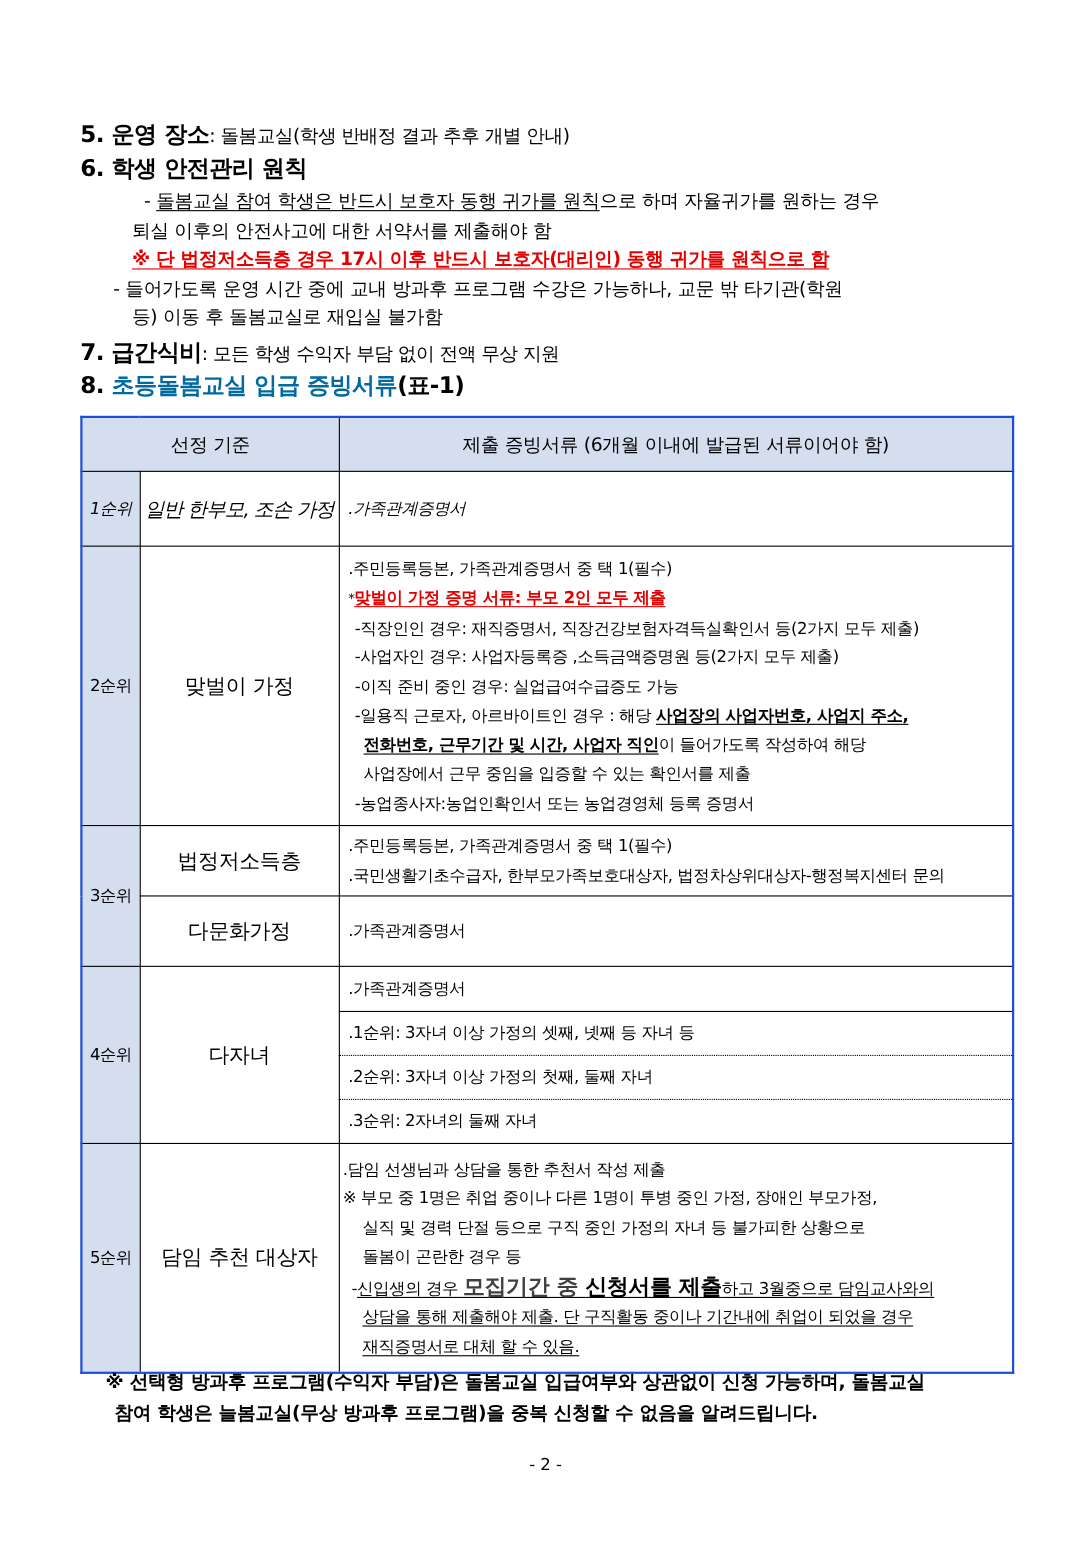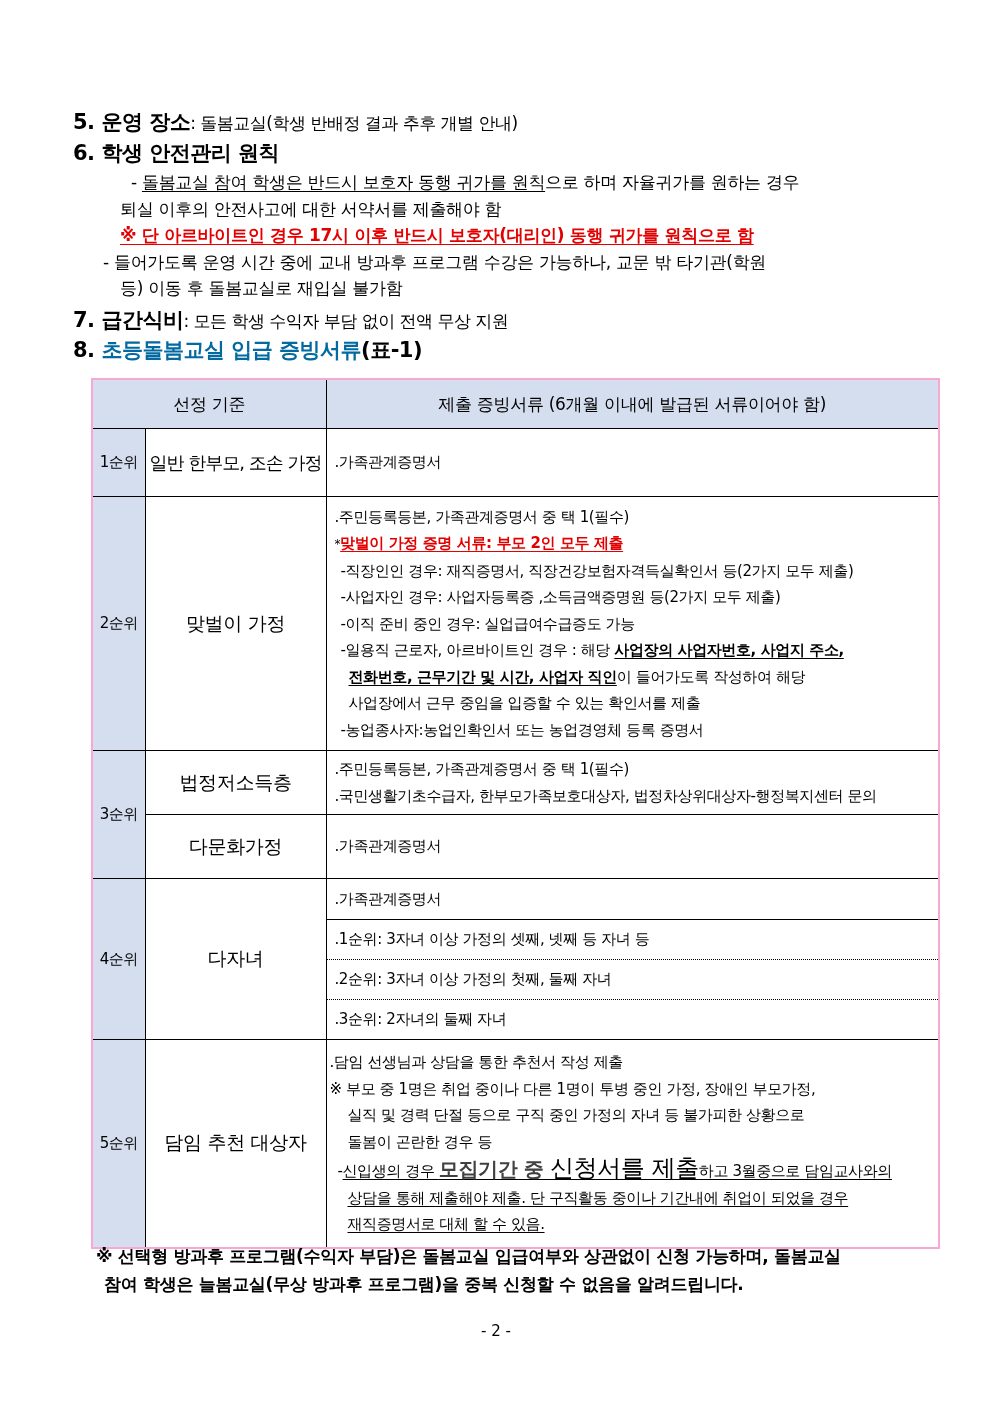--- a/index.html
+++ b/index.html
@@ -9,56 +9,56 @@
   }
   .abs { position: absolute; white-space: nowrap; }
   .h-sec { font-size: 21px; font-weight: bold; letter-spacing: -0.5px; }
   .h-sec .rest { font-weight: normal; font-size: 17px; }
   .body-txt { font-size: 17px; letter-spacing: -0.3px; }
   .u { text-decoration: underline; text-underline-offset: 3px; }
   .red { color: #e30000; }
   .blue { color: #0369a1; }
 
   table.doc {
-    position: absolute; left: 91px; top: 378px; width: 847px;
+    position: absolute; left: 73px; top: 378px; width: 847px;
     border-collapse: collapse; table-layout: fixed;
-    border: 2px solid #f9a8d4;
+    border: 2px solid #1d4ed8;
   }
   table.doc td, table.doc th { border: 1px solid #000; padding: 0; }
   table.doc th {
     background: #d4deee; height: 48px; font-size: 17px; font-weight: normal;
     letter-spacing: -0.3px;
   }
   .rank { background: #d4deee; font-size: 15px; text-align: center; letter-spacing: -0.5px; }
   .crit { text-align: center; font-size: 19px; letter-spacing: -0.3px; }
   .docs { font-size: 15px; letter-spacing: -0.4px; padding-left: 8px !important; vertical-align: middle; }
   .docs .ln { line-height: 26.5px; white-space: nowrap; }
   .sub-top { border-bottom: 1px dotted #000 !important; }
   .sub-mid { border-top: 1px dotted #000 !important; border-bottom: 1px dotted #000 !important; }
   .big-red { color: #404040; font-size: 20px; font-weight: bold; }
-  .big-blk { font-size: 24px; font-weight: normal; }
+  .big-blk { font-size: 20px; font-weight: bold; }
 </style>
 </head>
 <body>
 
 <div class="abs h-sec" style="left:73px; top:108px;">
   <span>5.</span>
   <span>운영 장소</span><span class="rest">:</span><span class="rest"> 돌봄교실(학생 반배정 결과 추후 개별 안내)</span>
 </div>
 
 <div class="abs h-sec" style="left:73px; top:139px;text-align:right;">
   <span>6.</span>
   <span>학생 안전관리 원칙</span>
 </div>
 <div class="abs body-txt" style="left:103px; top:171px;margin-left:28px;">
   <span>-</span>
   <span class="u">돌봄교실 참여 학생은 반드시 보호자 동행 귀가를 원칙</span><span>으로 하며 자율귀가를 원하는 경우</span>
 </div>
 <div class="abs body-txt" style="left:120px; top:198px;">퇴실 이후의 안전사고에 대한 서약서를 제출해야 함</div>
-<div class="abs body-txt red u" style="left:120px; top:224px; font-weight:bold;">※ 단 아르바이트인 경우 17시 이후 반드시 보호자(대리인) 동행 귀가를 원칙으로 함</div>
+<div class="abs body-txt red u" style="left:120px; top:224px; font-weight:bold;">※ 단 법정저소득층 경우 17시 이후 반드시 보호자(대리인) 동행 귀가를 원칙으로 함</div>
 <div class="abs body-txt" style="left:103px; top:251px;">
   <span>-</span>
   <span>들어가도록 운영 시간 중에 교내 방과후 프로그램 수강은 가능하나, 교문 밖 타기관(학원</span>
 </div>
 <div class="abs body-txt" style="left:120px; top:277px;">등) 이동 후 돌봄교실로 재입실 불가함</div>
 
 <div class="abs h-sec" style="left:73px; top:306px;">
   <span>7.</span>
   <span>급간식비</span><span class="rest">:</span><span class="rest"> 모든 학생 수익자 부담 없이 전액 무상 지원</span>
 </div>
@@ -73,21 +73,21 @@
     <col style="width:53px">
     <col style="width:181px">
     <col style="width:613px">
   </colgroup>
   <tbody>
       <tr>
     <th colspan="2">선정 기준</th>
     <th>제출 증빙서류 (6개월 이내에 발급된 서류이어야 함)</th>
   </tr>
 
-  <tr style="height:68px;">
+  <tr style="height:68px;font-style:italic;">
     <td class="rank">1순위</td>
     <td class="crit" style="font-size:18px; letter-spacing:-1px;">일반 한부모, 조손 가정</td>
     <td class="docs">.가족관계증명서</td>
   </tr>
 
   <tr style="height:254px;">
     <td class="rank">2순위</td>
     <td class="crit">맞벌이 가정</td>
     <td class="docs">
       <div class="ln">.주민등록등본, 가족관계증명서 중 택 1(필수)</div>

